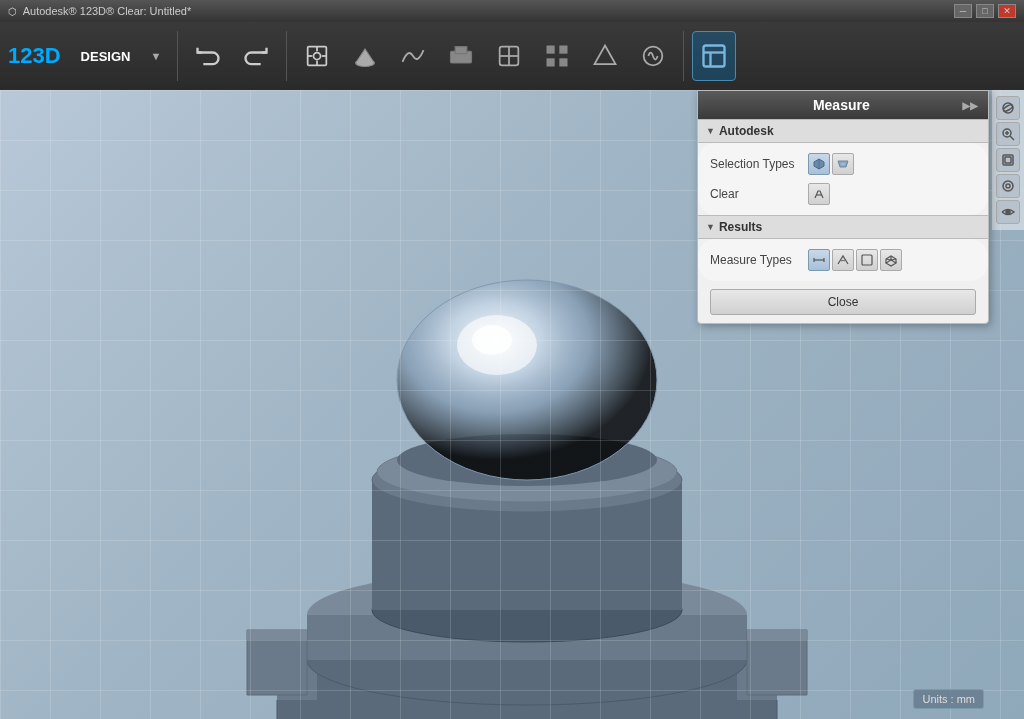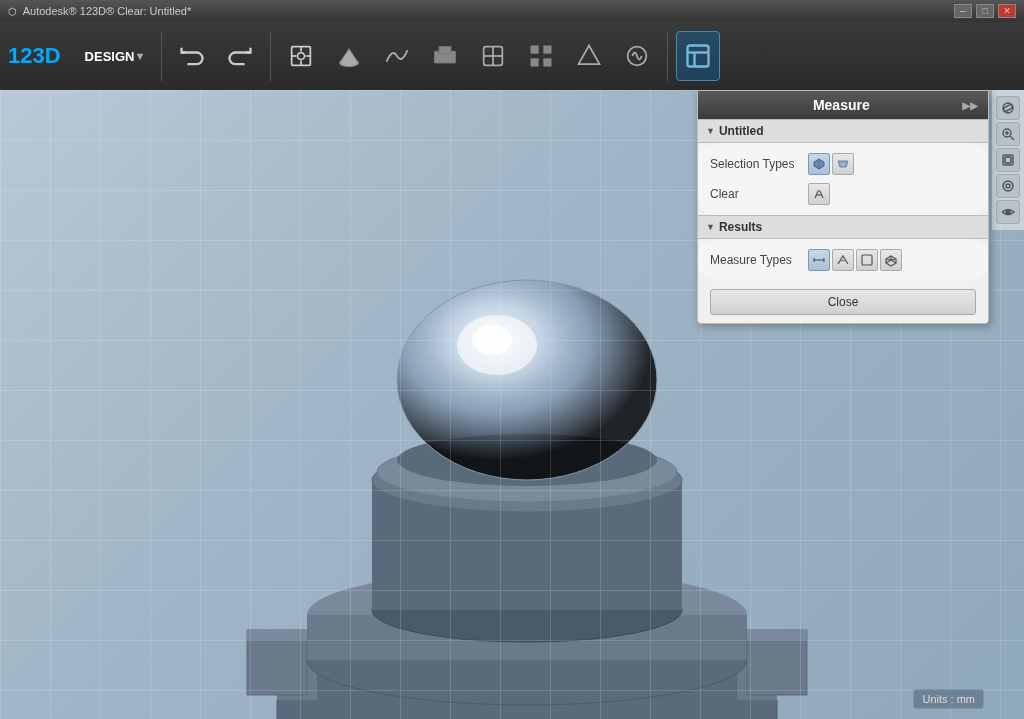--- a/index.html
+++ b/index.html
@@ -21,21 +21,21 @@
     }
 
     
     #toolbar {
       position: absolute; top: 22px; left: 0; right: 0; height: 68px;
       background: linear-gradient(to bottom, #3a3a3a, #2a2a2a);
       display: flex; align-items: center; padding: 0 8px; gap: 4px;
     }
     #logo {
       display: flex; align-items: center; color: white; font-size: 20px;
-      font-weight: bold; margin-right: 8px; gap: 0;
+      font-weight: bold; margin-right: 8px; gap: 20px;
     }
     #logo span.num { color: #00aaff; font-size: 22px; }
     .logo-arrow { color: #aaa; font-size: 11px; cursor: pointer; }
     .tb-sep { width: 1px; height: 50px; background: #555; margin: 0 4px; }
     .tb-btn {
       width: 44px; height: 50px; display: flex; align-items: center; justify-content: center;
       border-radius: 4px; cursor: pointer; color: #ccc; flex-direction: column; gap: 2px;
     }
     .tb-btn svg { width: 28px; height: 28px; }
 
@@ -146,21 +146,21 @@
     <div class="win-btn">─</div>
     <div class="win-btn">□</div>
     <div class="win-btn" style="background:#c0392b;">✕</div>
   </div>
 </div>
 
 <div id="toolbar">
 
   <div id="logo">
     <span class="num">123D</span>
-    <div style="display:flex;flex-direction:column;line-height:1;margin-left:24px;">
+    <div style="display:flex;flex-direction:column;line-height:1;">
       <span style="color:white;font-size:13px;font-weight:bold;">DESIGN</span>
     </div>
     <span class="logo-arrow">▼</span>
   </div>
 
   <div class="tb-sep"></div>
 
   <div class="tb-btn">
     <svg viewBox="0 0 24 24" fill="none" stroke="#ccc" stroke-width="2">
       <path d="M3 9h13a5 5 0 0 1 0 10H8"></path>
@@ -352,21 +352,21 @@
   <div id="measure-panel">
 
     <div id="measure-panel-header">
       <span style="width:20px;"></span>
       <span style="font-size:14px;">Measure</span>
       <span class="panel-expand-btn">▶▶</span>
     </div>
 
     <div class="section-header">
       <span class="section-arrow">▼</span>
-      <span>Untitled</span>
+      <span>Autodesk</span>
     </div>
     <div class="section-body">
 
       <div class="row">
         <span class="row-label">Selection Types</span>
         <div class="icon-group">
 
           <div class="icon-btn active">
             <svg width="14" height="14" viewBox="0 0 14 14" fill="none">
               <path d="M7 2 L12 5 L12 9 L7 12 L2 9 L2 5 Z" fill="#6a8aaa" stroke="#4a6a8a" stroke-width="1"></path>

